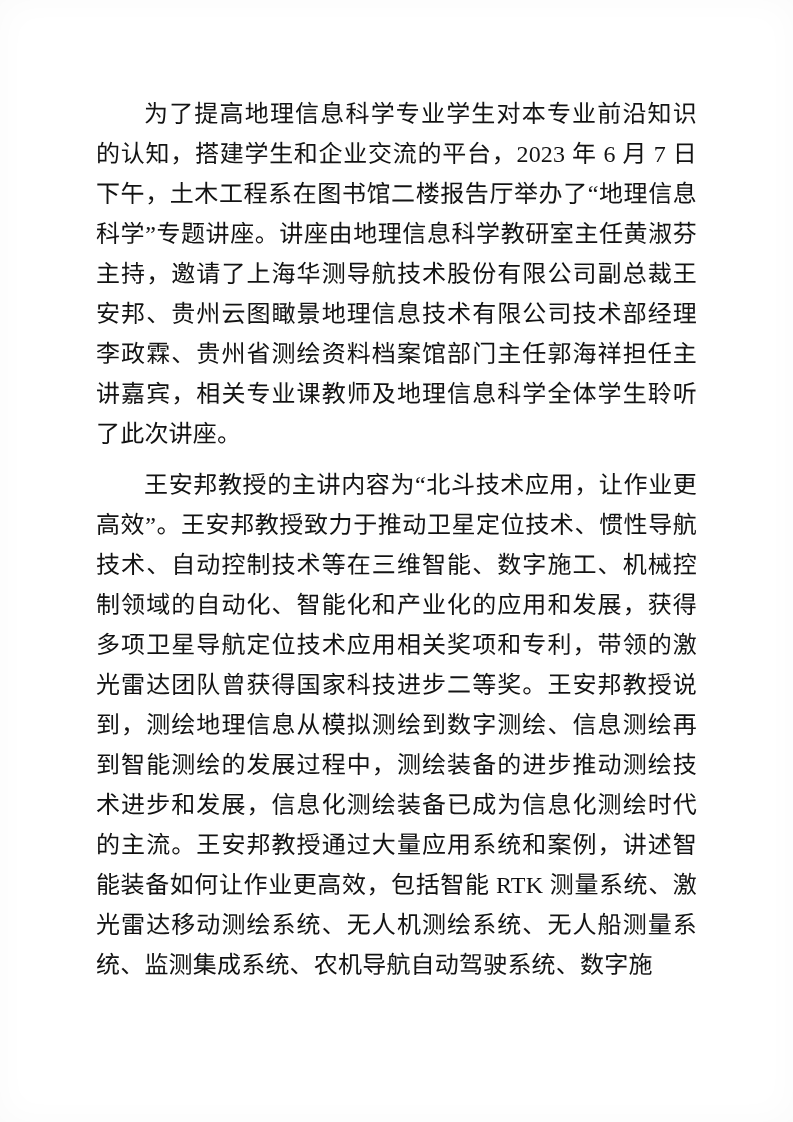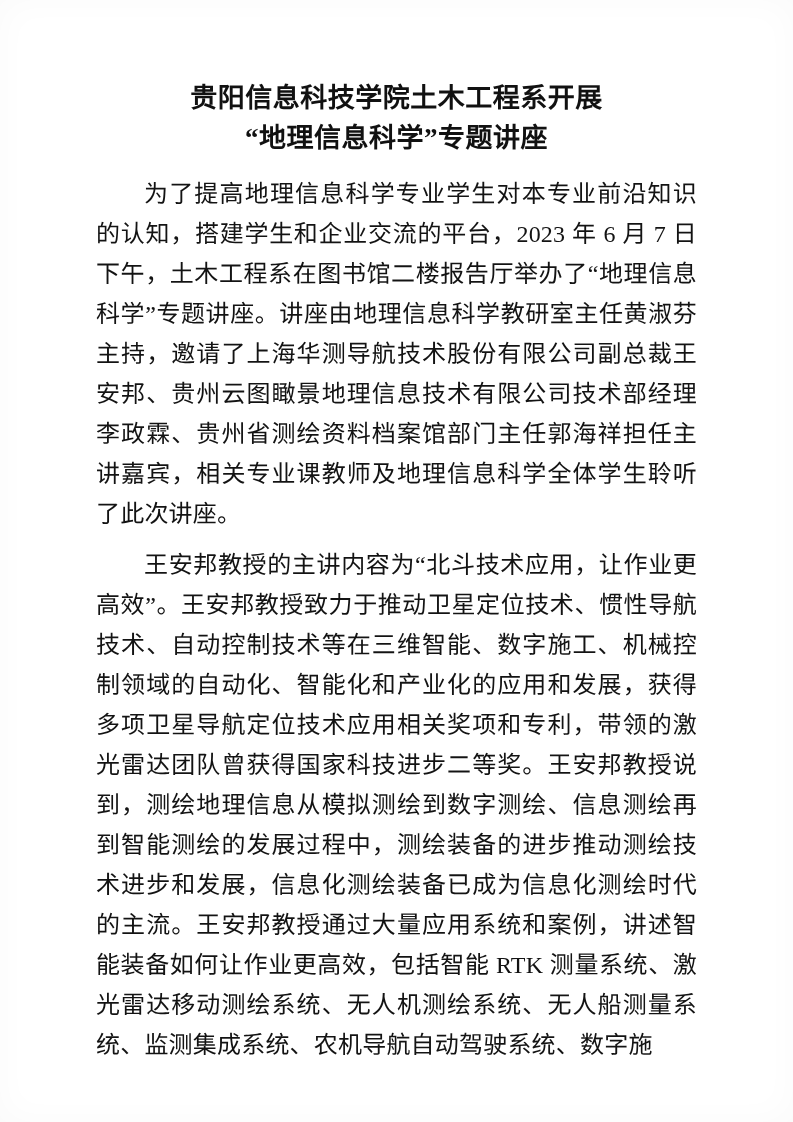--- a/index.html
+++ b/index.html
@@ -62,24 +62,20 @@
     pointer-events: none;
     box-shadow: inset 0 0 36px rgba(0,0,0,0.025);
   }
 </style>
 </head>
 <body>
 
 <div class="page">
   <div class="page-inner">
 
-    <h1 class="doc-title">
-      <span class="line">贵阳信息科技学院土木工程系开展</span>
-      <span class="line">“地理信息科学”专题讲座</span>
-    </h1>
 
     <div class="body-text">
       <p class="para">为了提高地理信息科学专业学生对本专业前沿知识的认知，搭建学生和企业交流的平台，2023 年 6 月 7 日下午，土木工程系在图书馆二楼报告厅举办了“地理信息科学”专题讲座。讲座由地理信息科学教研室主任黄淑芬主持，邀请了上海华测导航技术股份有限公司副总裁王安邦、贵州云图瞰景地理信息技术有限公司技术部经理李政霖、贵州省测绘资料档案馆部门主任郭海祥担任主讲嘉宾，相关专业课教师及地理信息科学全体学生聆听了此次讲座。</p>
       <p class="para">王安邦教授的主讲内容为“北斗技术应用，让作业更高效”。王安邦教授致力于推动卫星定位技术、惯性导航技术、自动控制技术等在三维智能、数字施工、机械控制领域的自动化、智能化和产业化的应用和发展，获得多项卫星导航定位技术应用相关奖项和专利，带领的激光雷达团队曾获得国家科技进步二等奖。王安邦教授说到，测绘地理信息从模拟测绘到数字测绘、信息测绘再到智能测绘的发展过程中，测绘装备的进步推动测绘技术进步和发展，信息化测绘装备已成为信息化测绘时代的主流。王安邦教授通过大量应用系统和案例，讲述智能装备如何让作业更高效，包括智能 RTK 测量系统、激光雷达移动测绘系统、无人机测绘系统、无人船测量系统、监测集成系统、农机导航自动驾驶系统、数字施</p>
     </div>
 
   </div>
 </div>
 
 </body></html>

